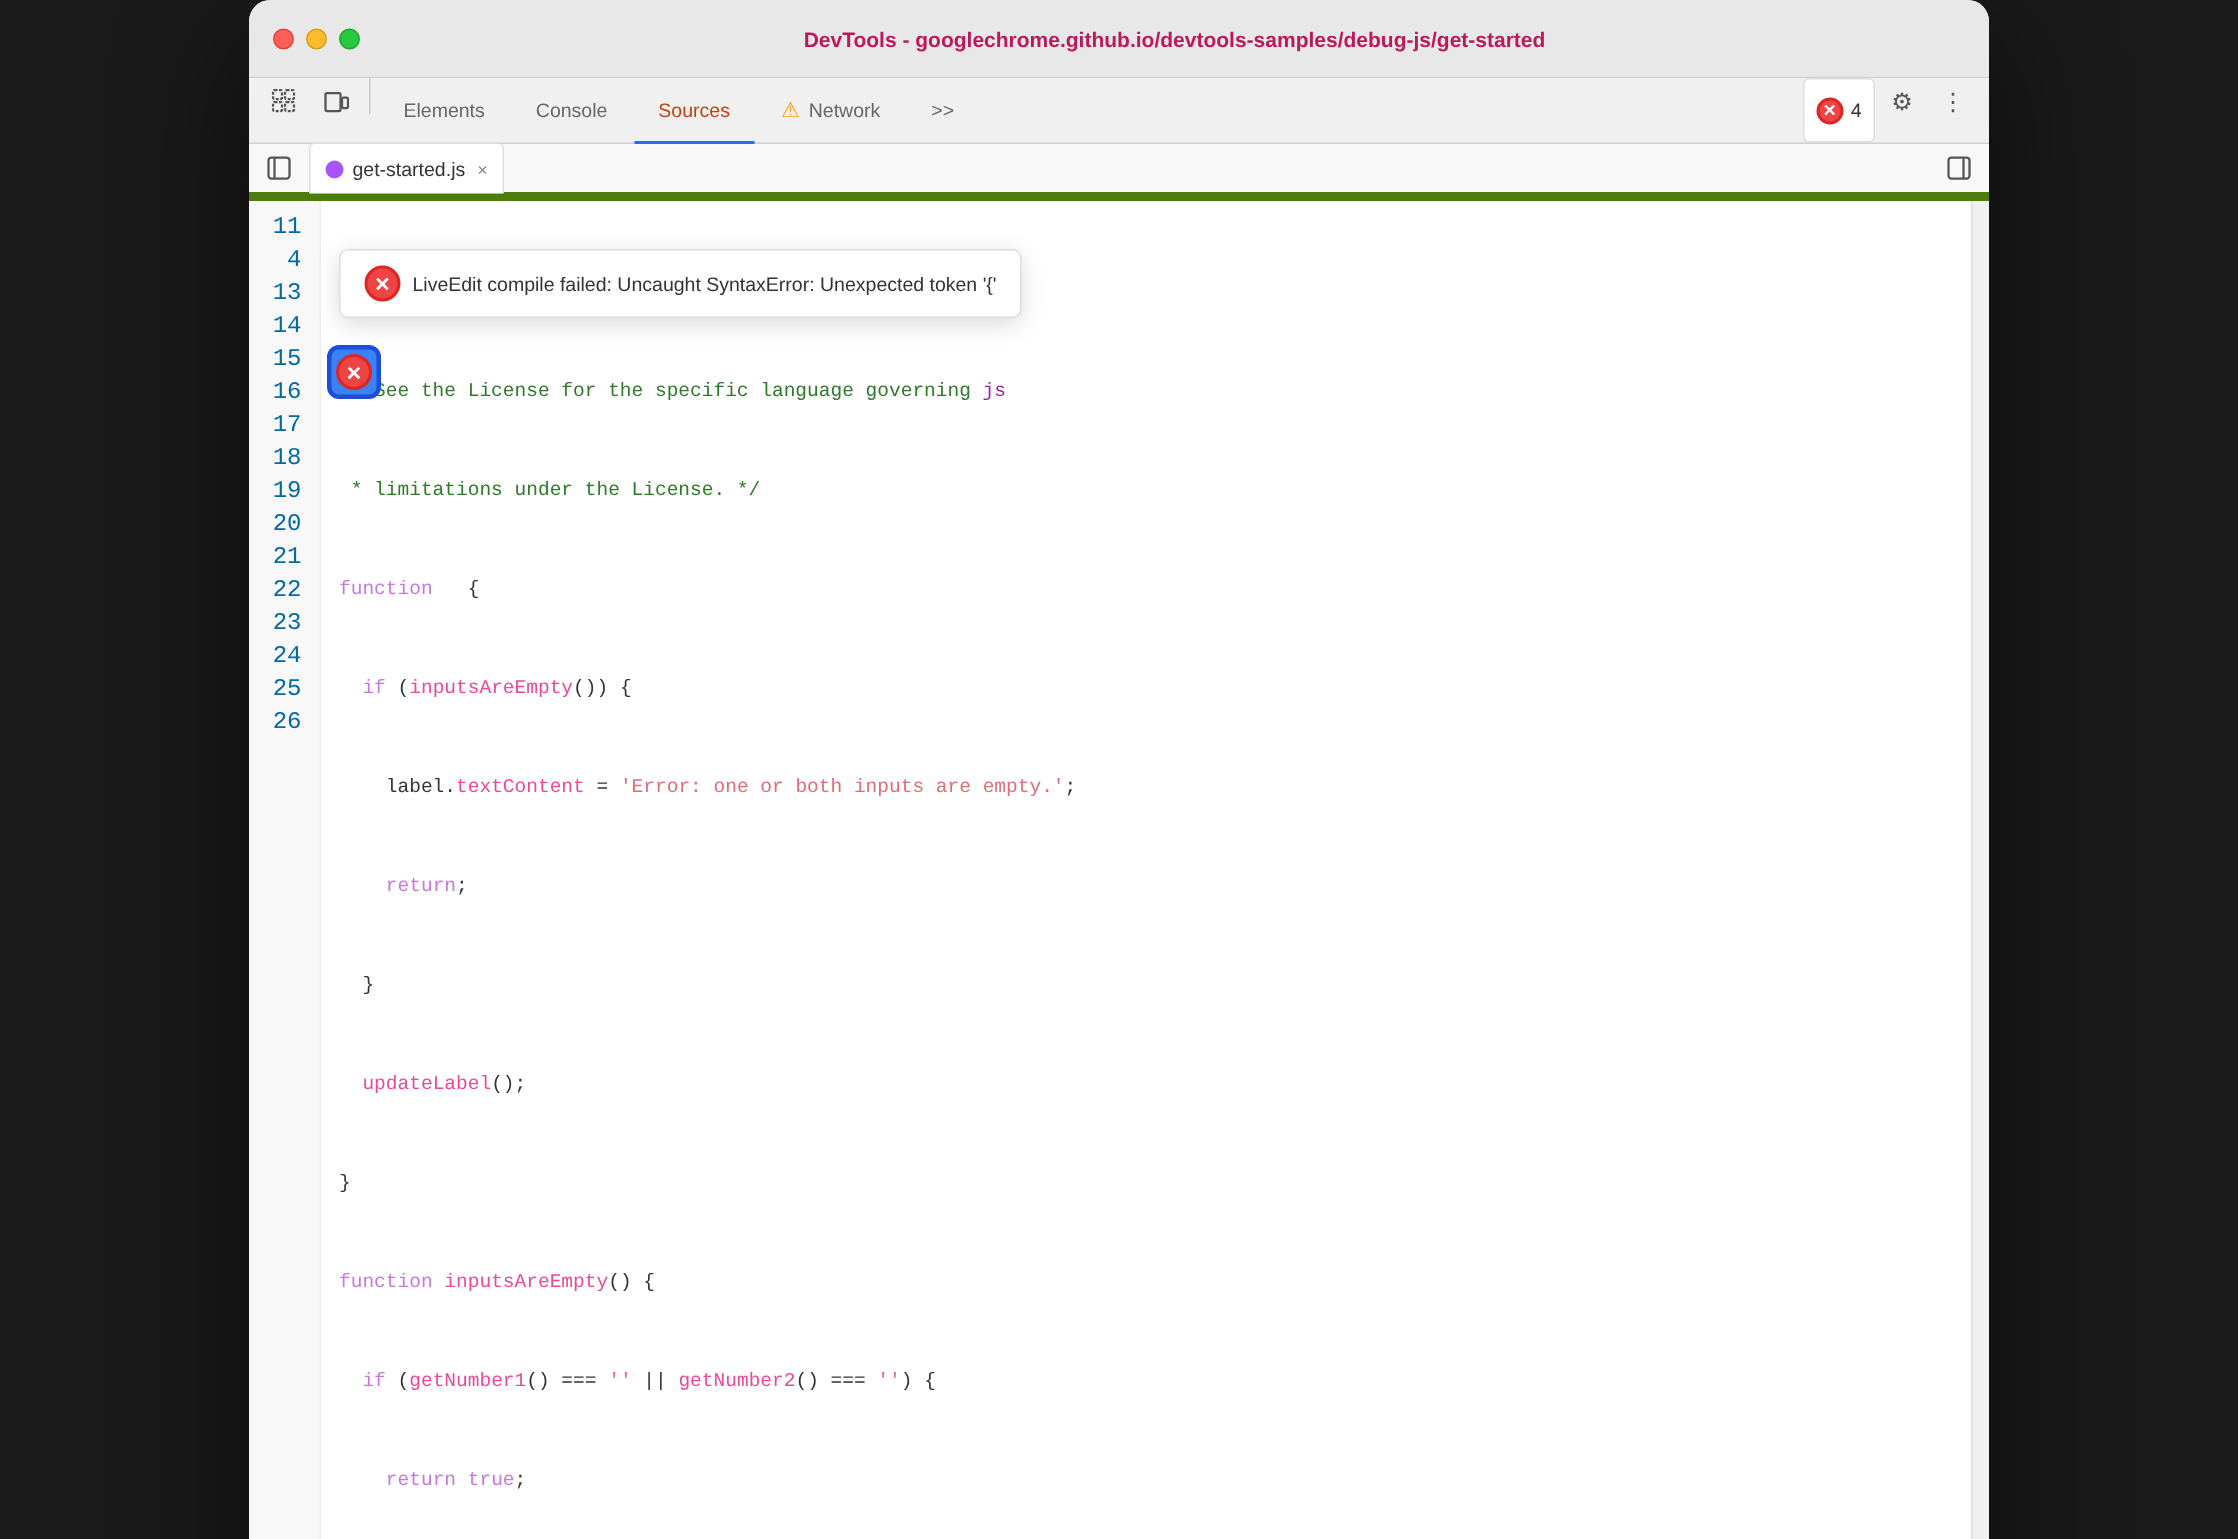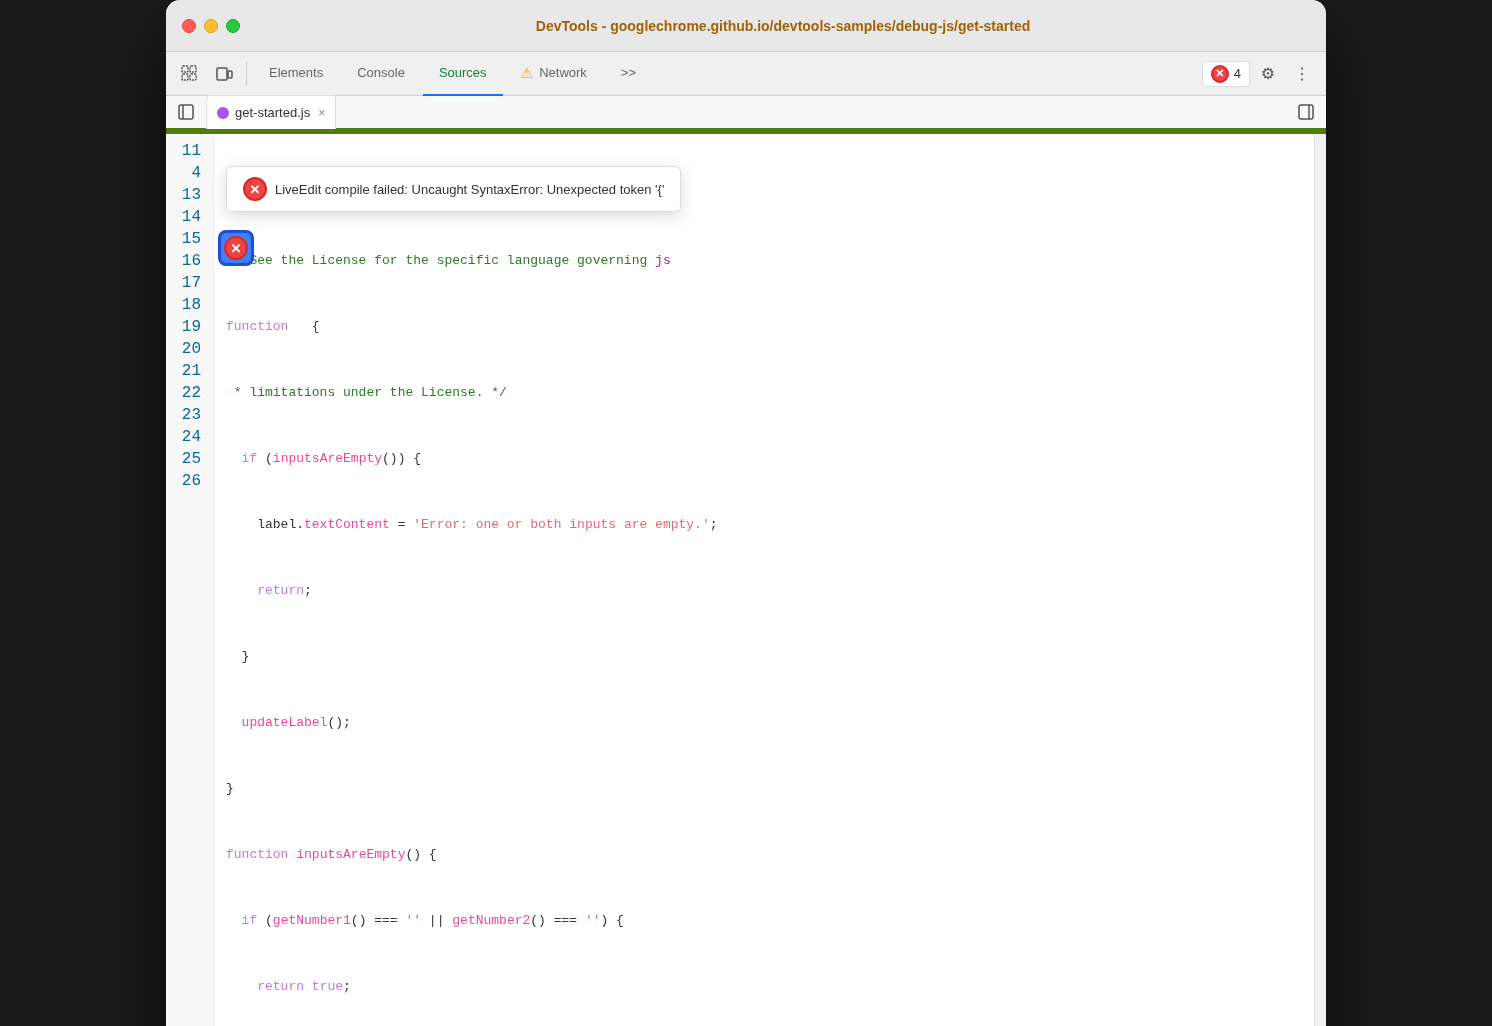--- a/index.html
+++ b/index.html
@@ -44,35 +44,34 @@
       border-radius: 50%;
       cursor: pointer;
     }
     .traffic-light.close { background: #ff5f57; border: 1px solid #e0443e; }
     .traffic-light.minimize { background: #febc2e; border: 1px solid #d4a017; }
     .traffic-light.maximize { background: #28c840; border: 1px solid #1aab29; }
 
     .window-title {
       font-size: 14px;
       font-weight: 600;
-      color: #a16207;
+      color: #be185d;
       flex: 1;
       text-align: center;
     }
 
     
     .devtools {
       background: #ffffff;
       border-radius: 0 0 14px 14px;
     }
 
     
     .tab-bar {
       display: flex;
-      align-items: center;
       background: #f0f0f0;
       border-bottom: 1px solid #d0d0d0;
       height: 44px;
       padding: 0 8px;
       gap: 2px;
     }
 
     .tab-icon-btn {
       width: 32px;
       height: 32px;
@@ -98,21 +97,21 @@
       display: flex;
       align-items: center;
       font-size: 13px;
       color: #666;
       cursor: pointer;
       border-bottom: 2px solid transparent;
       white-space: nowrap;
       gap: 6px;
     }
     .tab.active {
-      color: #15803d;
+      color: #c2410c;
       border-bottom: 2px solid #1a73e8;
       font-weight: 500;
     }
 
     .tab-spacer { flex: 1; }
 
     .error-badge {
       display: flex;
       align-items: center;
       gap: 5px;
@@ -424,22 +423,22 @@
           <span class="line-number">21</span>
           <span class="line-number">22</span>
           <span class="line-number">23</span>
           <span class="line-number">24</span>
           <span class="line-number">25</span>
           <span class="line-number">26</span>
         </div>
         <div class="code-lines">
           <span class="code-line"><span class="cm-green"> * WITHOUT WARRANTIES OR CONDITIONS OF ANY KIND, ...</span><span style="color:#888">r</span></span>
           <span class="code-line"><span class="cm-green"> * See the License for the specific language governing</span><span style="color:#a21caf"> js</span></span>
+          <span class="code-line"><span class="cm-green"> * limitations under the License. */</span></span>
           <span class="code-line"><span class="kw">function</span><span class="plain">   {</span></span>
-          <span class="code-line"><span class="cm-green"> * limitations under the License. */</span></span>
           <span class="code-line"><span class="plain">  </span><span class="kw">if</span><span class="plain"> (</span><span class="fn">inputsAreEmpty</span><span class="plain">()) {</span></span>
           <span class="code-line"><span class="plain">    label.</span><span class="fn">textContent</span><span class="plain"> = </span><span class="str">'Error: one or both inputs are empty.'</span><span class="plain">;</span></span>
           <span class="code-line"><span class="plain">    </span><span class="kw">return</span><span class="plain">;</span></span>
           <span class="code-line"><span class="plain">  }</span></span>
           <span class="code-line"><span class="plain">  </span><span class="fn">updateLabel</span><span class="plain">();</span></span>
           <span class="code-line"><span class="plain">}</span></span>
           <span class="code-line"><span class="kw">function</span><span class="plain"> </span><span class="fn">inputsAreEmpty</span><span class="plain">() {</span></span>
           <span class="code-line"><span class="plain">  </span><span class="kw">if</span><span class="plain"> (</span><span class="fn">getNumber1</span><span class="plain">() === </span><span class="str">''</span><span class="plain"> || </span><span class="fn">getNumber2</span><span class="plain">() === </span><span class="str">''</span><span class="plain">) {</span></span>
           <span class="code-line"><span class="plain">    </span><span class="kw">return</span><span class="plain"> </span><span class="kw">true</span><span class="plain">;</span></span>
           

